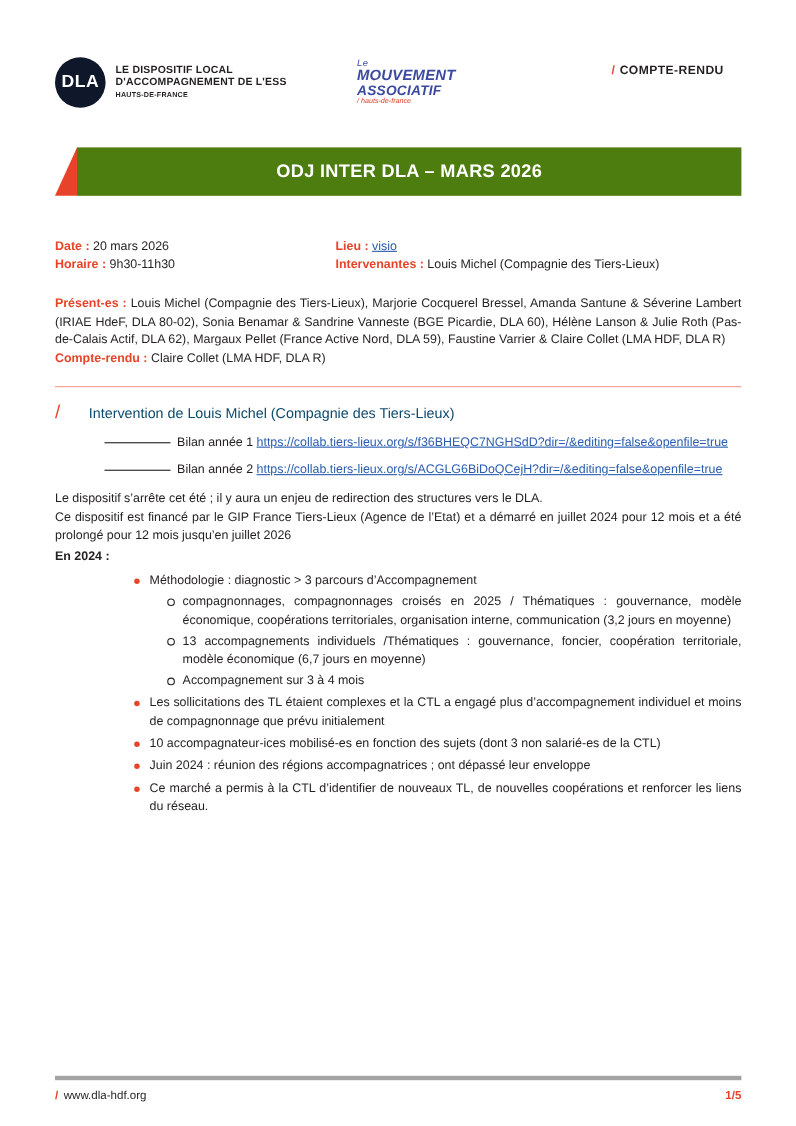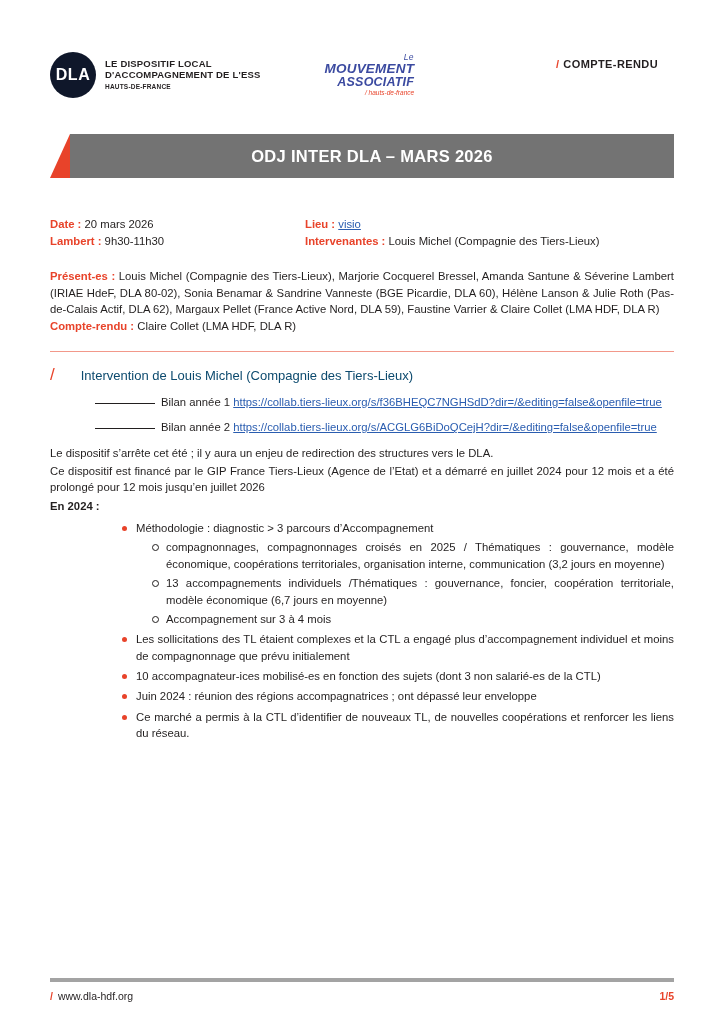--- a/index.html
+++ b/index.html
@@ -62,21 +62,21 @@
   }
   .dla-text .l3 {
     font-size: 6.5px;
     font-weight: bold;
     color: #231f20;
     margin-top: 2px;
     letter-spacing: .2px;
   }
   .ma-logo {
     margin-left: 64px;
-    text-align: right;
+    text-align: left;
     color: #3b4aa0;
     line-height: 1.02;
   }
   .ma-logo .m1 {
     font-size: 8.5px;
     font-style: italic;
     letter-spacing: .5px;
   }
   .ma-logo .m2 {
     font-size: 13.5px;
@@ -109,21 +109,21 @@
     color: #e8432a;
     font-weight: bold;
     margin-right: 4px;
   }
 
   
   .title-band {
     position: relative;
     margin-top: 24px;
     height: 44px;
-    background: #737373;
+    background: #4d7c0f;
     display: flex;
     align-items: center;
     justify-content: center;
     color: #ffffff;
     font-size: 16.5px;
     font-weight: bold;
     letter-spacing: .3px;
     margin-left: 20px;
     margin-right: 0px;
   }
@@ -308,21 +308,21 @@
   </div>
 
   <div class="title-band">ODJ INTER DLA – MARS 2026</div>
 
   <div class="meta">
     <div class="meta-col-left">
       <div>
         <span class="lbl">Date :</span><span> 20 mars 2026</span>
       </div>
       <div>
-        <span class="lbl">Lambert :</span><span> 9h30-11h30</span>
+        <span class="lbl">Horaire :</span><span> 9h30-11h30</span>
       </div>
     </div>
     <div class="meta-col-right">
       <div>
         <span class="lbl">Lieu :</span>
         <span class="lnk">visio</span>
       </div>
       <div>
         <span class="lbl">Intervenantes :</span><span> Louis Michel (Compagnie des Tiers-Lieux)</span>
       </div>

